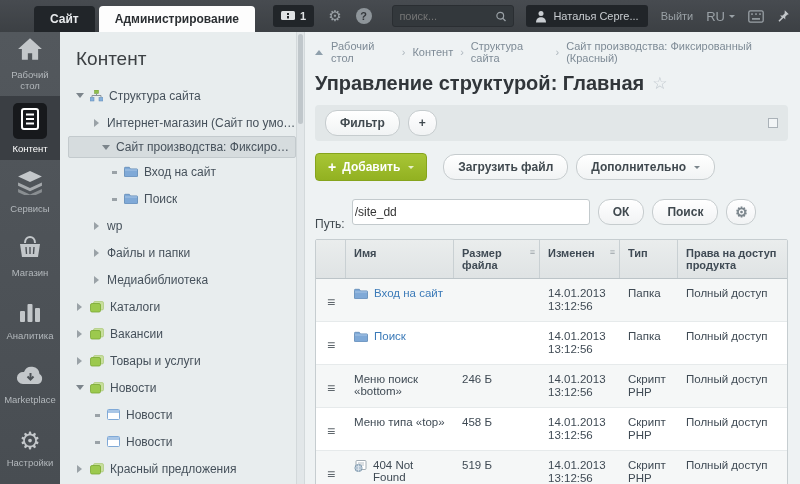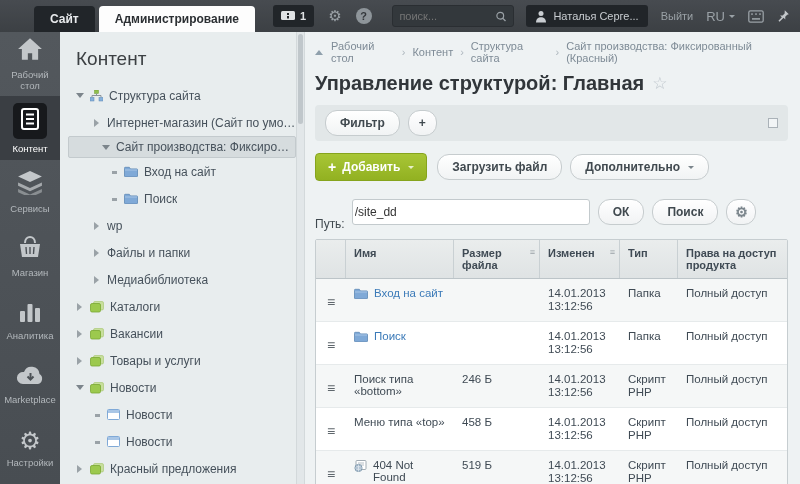--- a/index.html
+++ b/index.html
@@ -86,21 +86,21 @@
   .btn { background:linear-gradient(#ffffff,#f1f3f4); border:1px solid #c6ccce; border-radius:12px;
     font-size:12px; font-weight:bold; color:#40494f; padding:0 14px; height:26px; line-height:24px;
     cursor:pointer; display:inline-flex; align-items:center; }
   .btn + .btn { margin-left:8px; }
   .sq-icon { margin-left:auto; width:10px; height:10px; border:1px solid #aab2b8;
     background:#f2f5f6; cursor:pointer; }
 
   .toolbar { display:flex; align-items:center; margin-bottom:12px; }
   .btn-green { background:linear-gradient(#a8c636,#92b121); border:1px solid #86a41d;
     border-radius:4px; color:#fff; font-size:12px; font-weight:bold; height:28px;
-    padding:0 12px; display:inline-flex; align-items:center; cursor:pointer; margin-right:10px; }
+    padding:0 12px; display:inline-flex; align-items:center; cursor:pointer; margin-right:16px; }
   .plus-ic::before { content:"+"; font-size:14px; margin-right:6px; }
   .chev { width:0; height:0; border:3.5px solid transparent; margin-left:8px; margin-top:3px; }
   .chev.white { border-top-color:#e7f0c8; }
   .chev.gray { border-top-color:#7b858c; }
 
   .pathrow { display:flex; align-items:center; margin-bottom:8px; }
   .pathlabel { font-size:12px; color:#40494f; margin-right:7px;margin-top:24px; }
   .pathinput { height:26px; width:238px; border:1px solid #c3cacd; border-radius:3px;
     font-size:12px; color:#333; padding:0 2px; font-family:"Liberation Sans", sans-serif;
     background:#fff; margin-right:8px; }
@@ -518,21 +518,21 @@
           </div>
         <div class="gc c-type twoline">Папка</div>
         <div class="gc c-acc">Полный доступ</div>
       </div>
 
       <div class="grow odd">
         <div class="gc c-handle">
             <span class="hamb"></span>
           </div>
         <div class="gc c-name namecell">
-            <span>Поиск типа «bottom»</span>
+            <span>Меню поиск «bottom»</span>
           </div>
         <div class="gc c-size">246 Б</div>
         <div class="gc c-mod twoline">
             <div>14.01.2013</div>
             <div>13:12:56</div>
           </div>
         <div class="gc c-type twoline">Скрипт PHP</div>
         <div class="gc c-acc">Полный доступ</div>
       </div>
 

